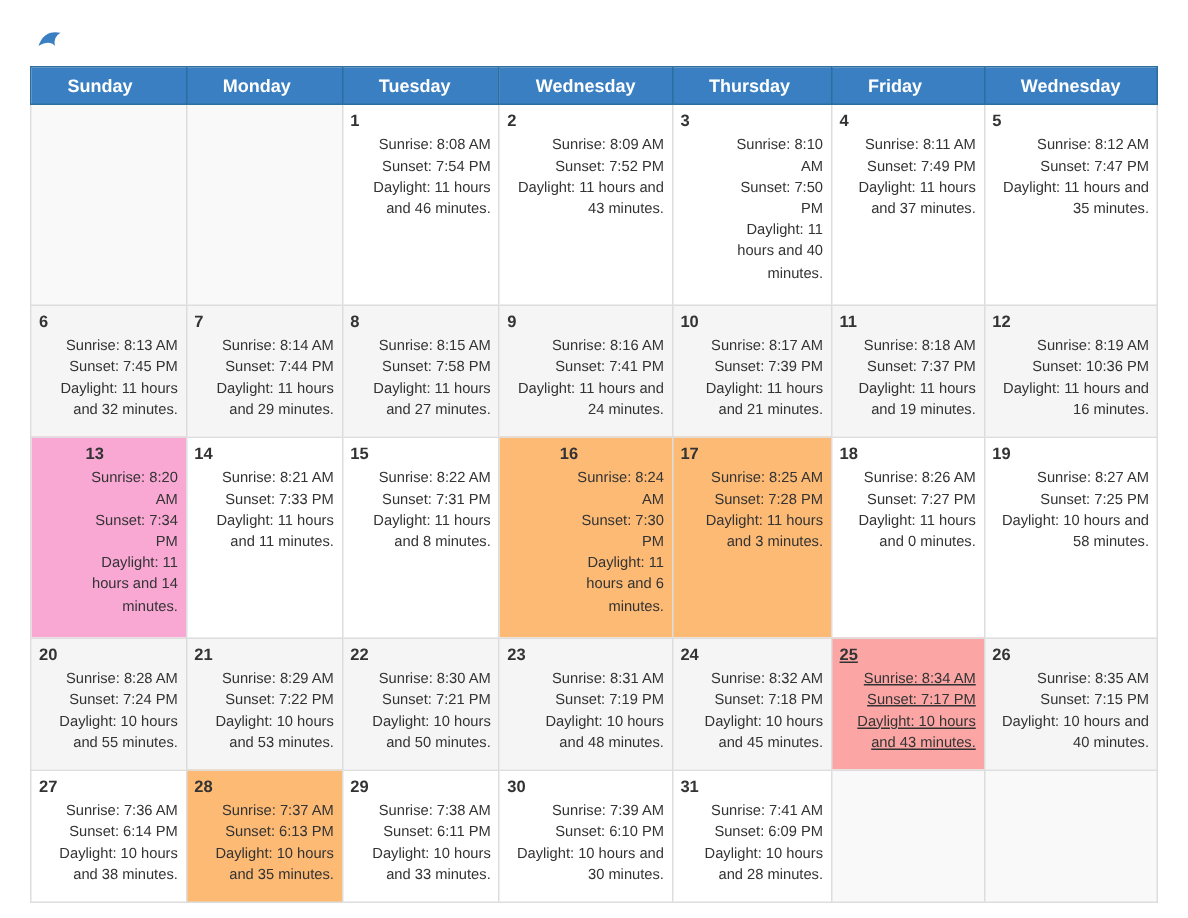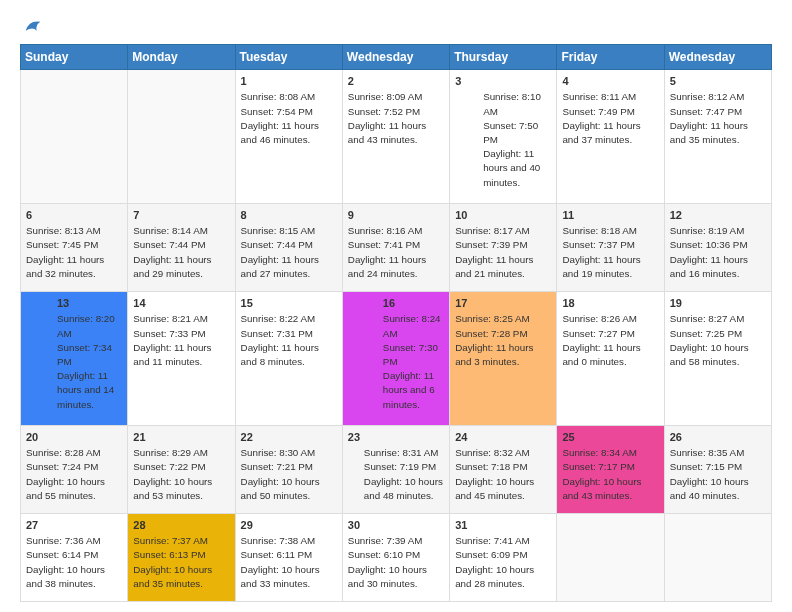--- a/index.html
+++ b/index.html
@@ -58,21 +58,21 @@
     .calendar {
       flex: 1;
       border-collapse: collapse;
       width: 100%;
       font-size: 10.5px;
     }
     .calendar th {
       background-color: #3a7fc1;
       color: #fff;
       text-align: left;
-      padding: 5px 4px;
+      padding: 5px 24px;
       font-size: 12px;
       font-weight: bold;
       border: 1px solid #2a6fa0;
     }
     .calendar td {
       border: 1px solid #ddd;
       vertical-align: top;
       padding: 4px 5px;
       width: 107px;
       min-height: 80px;
@@ -88,20 +88,21 @@
     .day-num {
       font-weight: bold;
       font-size: 11px;
       display: block;
       margin-bottom: 1px;
     }
     .day-info {
       font-size: 9.8px;
       color: #333;
       line-height: 1.45;
+      text-align: right;
     }
     .empty-cell {
       background-color: #f9f9f9 !important;
     }
   </style>
 </head>
 <body>
 
 <div class="page">
   <div class="header">
@@ -176,21 +177,21 @@
           </td>
           <td style="background-color: rgb(245, 245, 245);">
             <span class="day-num">7</span>
             <div class="day-info" style="white-space: pre-line;">Sunrise: 8:14 AM
 Sunset: 7:44 PM
 Daylight: 11 hours and 29 minutes.</div>
           </td>
           <td style="background-color: rgb(245, 245, 245);">
             <span class="day-num">8</span>
             <div class="day-info" style="white-space: pre-line;">Sunrise: 8:15 AM
-Sunset: 7:44 PM
+Sunset: 7:58 PM
 Daylight: 11 hours and 27 minutes.</div>
           </td>
           <td style="background-color: rgb(245, 245, 245);">
             <span class="day-num">9</span>
             <div class="day-info" style="white-space: pre-line;">Sunrise: 8:16 AM
 Sunset: 7:41 PM
 Daylight: 11 hours and 24 minutes.</div>
           </td>
           <td style="background-color: rgb(245, 245, 245);">
             <span class="day-num">10</span>
@@ -205,39 +206,39 @@
 Daylight: 11 hours and 19 minutes.</div>
           </td>
           <td style="background-color: rgb(245, 245, 245); margin-top: 35px;">
             <span class="day-num">12</span>
             <div class="day-info" style="white-space: pre-line;">Sunrise: 8:19 AM
 Sunset: 10:36 PM
 Daylight: 11 hours and 16 minutes.</div>
           </td>
         </tr>
         <tr>
-          <td style="background-color: #3b82f6; padding-left: 36px;">
+          <td style="background-color: #f9a8d4; padding-left: 36px;">
             <span class="day-num">13</span>
             <div class="day-info" style="white-space: pre-line;">Sunrise: 8:20 AM
 Sunset: 7:34 PM
 Daylight: 11 hours and 14 minutes.</div>
           </td>
           <td style="background-color: rgb(255, 255, 255);">
             <span class="day-num">14</span>
             <div class="day-info" style="white-space: pre-line;">Sunrise: 8:21 AM
 Sunset: 7:33 PM
 Daylight: 11 hours and 11 minutes.</div>
           </td>
           <td style="background-color: rgb(255, 255, 255);">
             <span class="day-num">15</span>
             <div class="day-info" style="white-space: pre-line;">Sunrise: 8:22 AM
 Sunset: 7:31 PM
 Daylight: 11 hours and 8 minutes.</div>
           </td>
-          <td style="background-color: #d946ef; padding-left: 40px;">
+          <td style="background-color: #fdba74; padding-left: 40px;">
             <span class="day-num">16</span>
             <div class="day-info" style="white-space: pre-line;">Sunrise: 8:24 AM
 Sunset: 7:30 PM
 Daylight: 11 hours and 6 minutes.</div>
           </td>
           <td style="background-color: #fdba74;">
             <span class="day-num">17</span>
             <div class="day-info" style="white-space: pre-line;">Sunrise: 8:25 AM
 Sunset: 7:28 PM
 Daylight: 11 hours and 3 minutes.</div>
@@ -279,41 +280,41 @@
             <div class="day-info" style="white-space: pre-line; margin-left: 16px;">Sunrise: 8:31 AM
 Sunset: 7:19 PM
 Daylight: 10 hours and 48 minutes.</div>
           </td>
           <td style="background-color: rgb(245, 245, 245);">
             <span class="day-num">24</span>
             <div class="day-info" style="white-space: pre-line;">Sunrise: 8:32 AM
 Sunset: 7:18 PM
 Daylight: 10 hours and 45 minutes.</div>
           </td>
-          <td style="background-color: #ec4899;">
+          <td style="background-color: #fca5a5; text-decoration: underline;">
             <span class="day-num">25</span>
             <div class="day-info" style="white-space: pre-line;">Sunrise: 8:34 AM
 Sunset: 7:17 PM
 Daylight: 10 hours and 43 minutes.</div>
           </td>
           <td style="background-color: rgb(245, 245, 245);">
             <span class="day-num">26</span>
             <div class="day-info" style="white-space: pre-line;">Sunrise: 8:35 AM
 Sunset: 7:15 PM
 Daylight: 10 hours and 40 minutes.</div>
           </td>
         </tr>
         <tr>
           <td style="background-color: rgb(255, 255, 255);">
             <span class="day-num">27</span>
             <div class="day-info" style="white-space: pre-line;">Sunrise: 7:36 AM
 Sunset: 6:14 PM
 Daylight: 10 hours and 38 minutes.</div>
           </td>
-          <td style="background-color: #eab308;">
+          <td style="background-color: #fdba74;">
             <span class="day-num">28</span>
             <div class="day-info" style="white-space: pre-line;">Sunrise: 7:37 AM
 Sunset: 6:13 PM
 Daylight: 10 hours and 35 minutes.</div>
           </td>
           <td style="background-color: rgb(255, 255, 255);">
             <span class="day-num">29</span>
             <div class="day-info" style="white-space: pre-line;">Sunrise: 7:38 AM
 Sunset: 6:11 PM
 Daylight: 10 hours and 33 minutes.</div>

